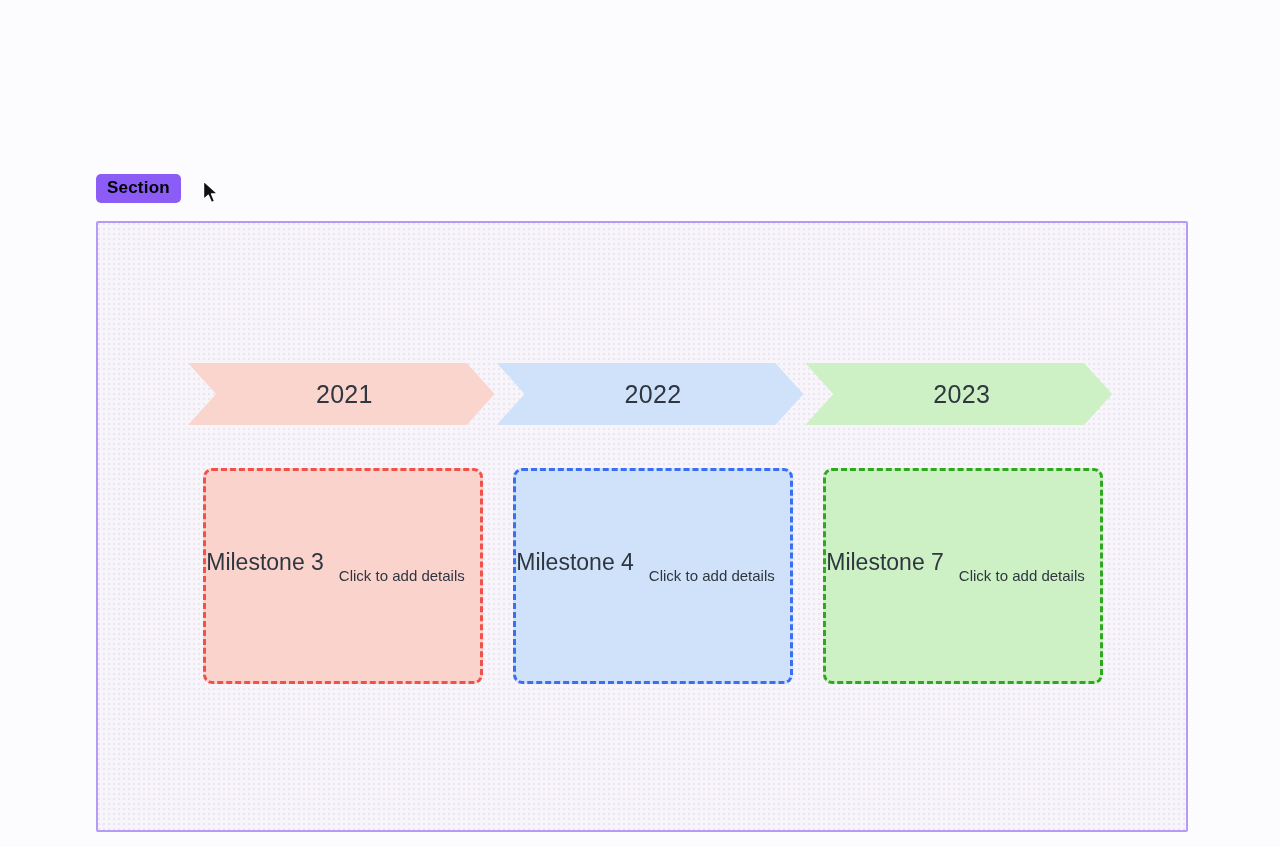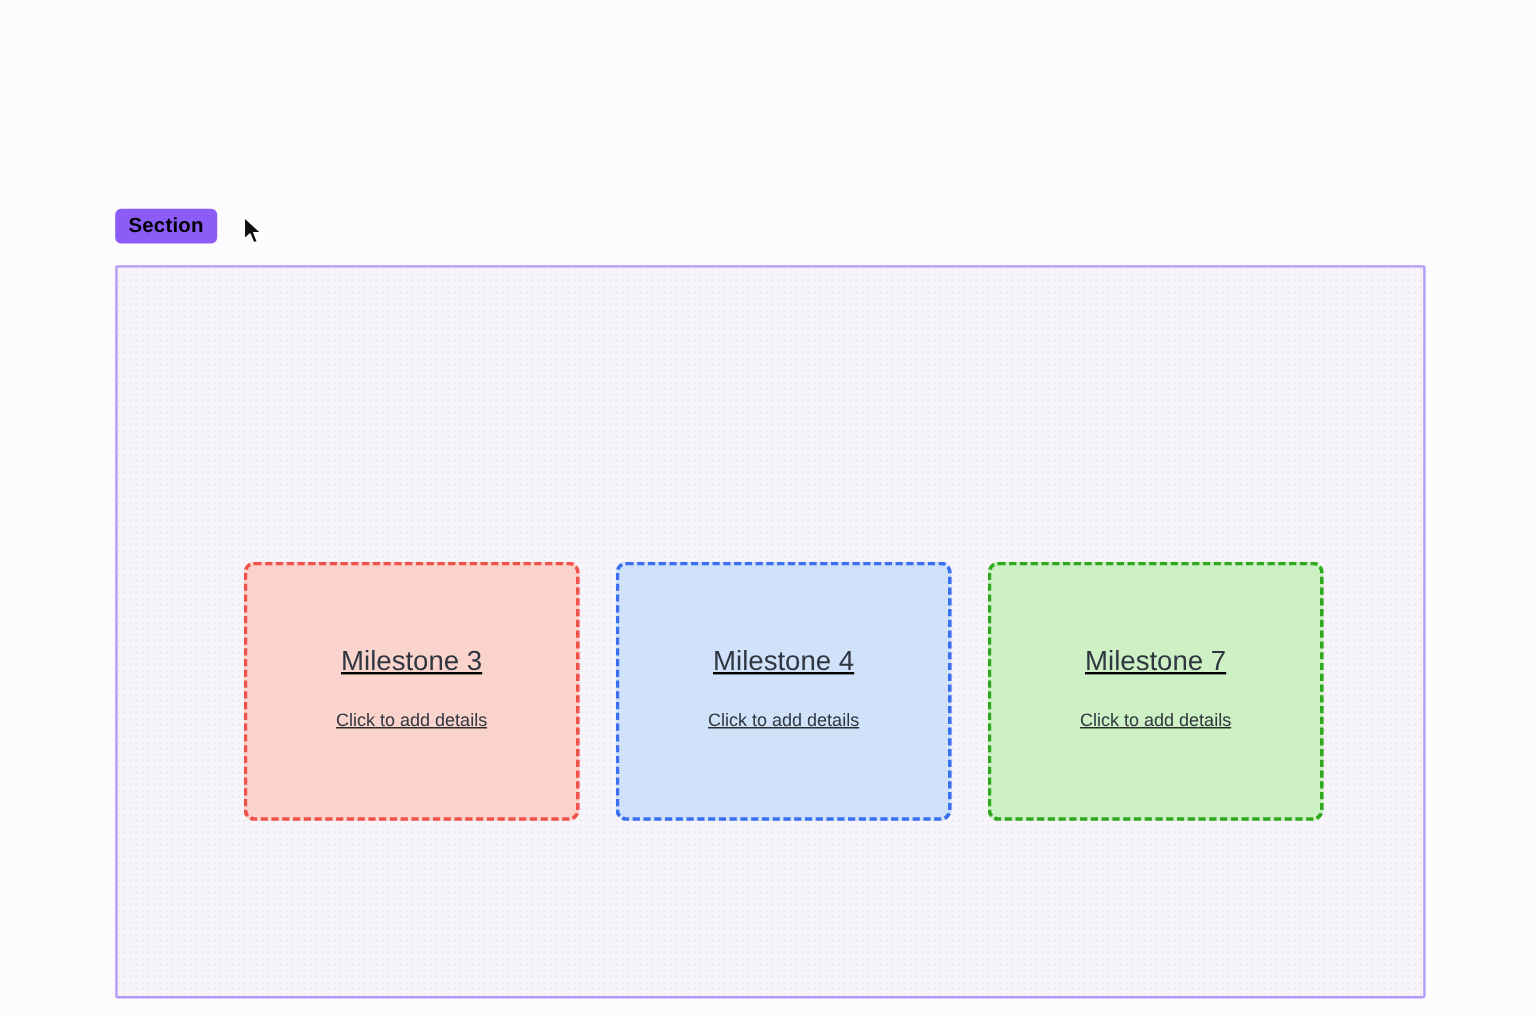--- a/index.html
+++ b/index.html
@@ -98,48 +98,58 @@
     display: flex;
     gap: 30px;
   }
   .milestone-card {
     flex: 1 1 0;
     border-radius: 9px;
     border-style: dashed;
     border-width: 3px;
     box-sizing: border-box;
     display: flex;
-    flex-direction: column;
+    flex-direction: row;
     align-items: center;
     justify-content: center;
     text-align: center;
-    text-decoration: underline;
   }
   .milestone-title {
     font-size: 23px;
     color: #2f3640;
     line-height: 1.1;
     margin: 0 0 26px 0;
     font-weight: 400;
   }
   .milestone-sub {
     font-size: 15px;
     color: #2f3640;
     line-height: 1.1;
-    margin: 4px;
+    margin: 15px;
     font-weight: 400;
   }
 </style>
 </head>
 <body style="background-color: rgb(252, 251, 254);">
 
 <div class="section-badge" style="background-color: rgb(139, 92, 246);">Section</div>
 
 <div class="section-container" style="border-color: rgb(180, 155, 245);">
 
+  <div class="chevron-row">
+    <div class="chevron" style="background-color: rgb(249, 213, 205);">
+      <span class="chevron-label">2021</span>
+    </div>
+    <div class="chevron" style="background-color: rgb(207, 226, 250);">
+      <span class="chevron-label">2022</span>
+    </div>
+    <div class="chevron" style="background-color: rgb(205, 240, 196);">
+      <span class="chevron-label">2023</span>
+    </div>
+  </div>
 
   <div class="cards-row">
     <div class="milestone-card" style="background-color: rgb(250, 212, 204); border-color: rgb(240, 81, 74);">
       <div class="milestone-title">Milestone 3</div>
       <div class="milestone-sub">Click to add details</div>
     </div>
     <div class="milestone-card" style="background-color: rgb(207, 226, 250); border-color: rgb(59, 110, 240);">
       <div class="milestone-title">Milestone 4</div>
       <div class="milestone-sub">Click to add details</div>
     </div>

